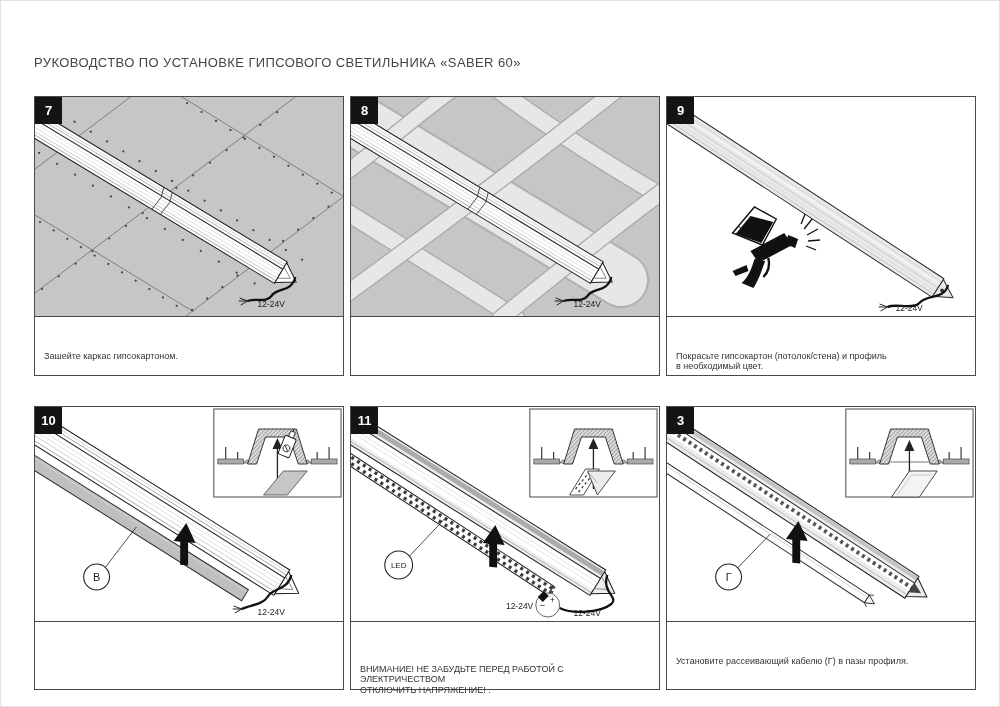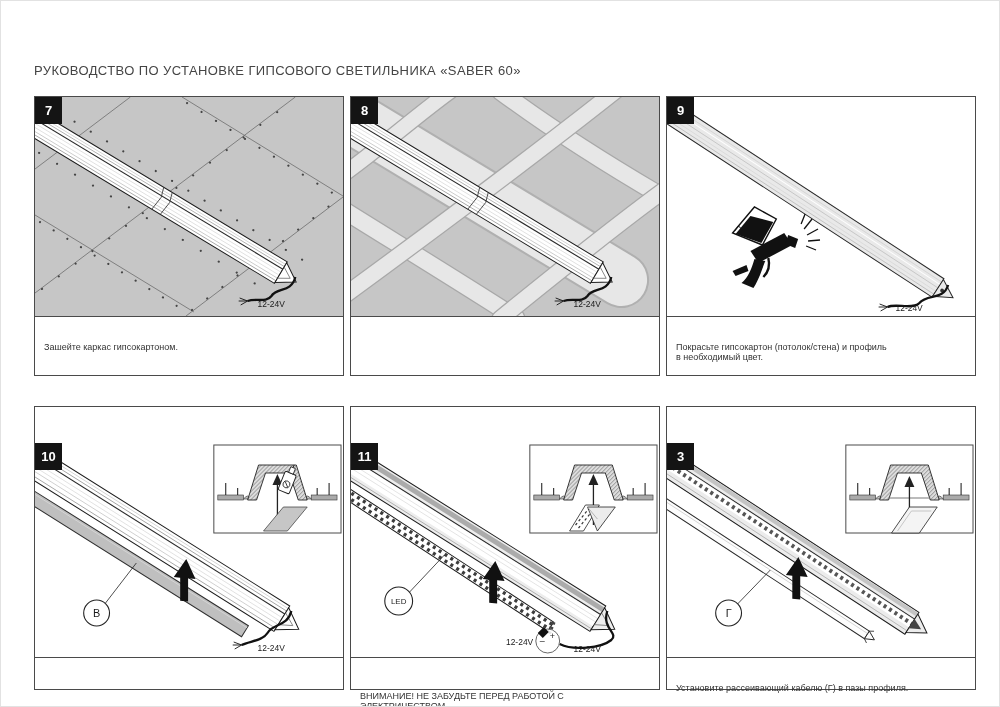--- a/index.html
+++ b/index.html
@@ -1,31 +1,31 @@
 <!DOCTYPE html>
 <html><head>
 <meta charset="utf-8">
 <style>
   html,body{margin:0;padding:0;background:#fff;}
   .page{position:relative;width:1000px;height:707px;background:#fff;border:1px solid #e2e2e2;
         box-sizing:border-box;font-family:"Liberation Sans",sans-serif;overflow:hidden;}
-  .title{position:absolute;left:33px;top:62px;font-size:13px;letter-spacing:.4px;color:#454545;}
+  .title{position:absolute;left:33px;top:54px;font-size:13px;letter-spacing:.4px;color:#454545;}
   .grid{position:absolute;left:33px;top:95px;display:grid;grid-template-columns:repeat(3,310px);
         gap:30px 6px;}
   .panel{width:310px;border:1px solid #4a4a4a;box-sizing:border-box;background:#fff;
          display:flex;flex-direction:column;}
   .panel.r1{height:280px;}
   .panel.r2{height:284px;}
   .illus{position:relative;border-bottom:1px solid #4a4a4a;overflow:hidden;flex:0 0 auto;}
   .r1 .illus{height:219px;}
-  .r2 .illus{height:214px;margin-top:36px;}
+  .r2 .illus{height:214px;}
   .illus svg{position:absolute;left:0;top:0;width:100%;height:100%;}
   .badge{position:absolute;left:0;top:0;width:27px;height:27px;background:#141414;color:#fff;
          display:flex;align-items:center;justify-content:center;font-size:13px;font-weight:bold;z-index:2;}
-  .caption{padding:14px 9px;font-size:9px;line-height:10.5px;color:#333;white-space:pre-line;}
+  .caption{padding:23px 9px;font-size:9px;line-height:10.5px;color:#333;white-space:pre-line;}
   .caption p{margin:0;}
   .caption p.warn{margin-top:8px;}
   svg{font-family:"Liberation Sans",sans-serif;}
   svg text{fill:#1a1a1a;}
 </style>
 </head>
 <body>
 
 <div class="page">
   <div class="title">РУКОВОДСТВО ПО УСТАНОВКЕ ГИПСОВОГО СВЕТИЛЬНИКА «SABER 60»</div>

